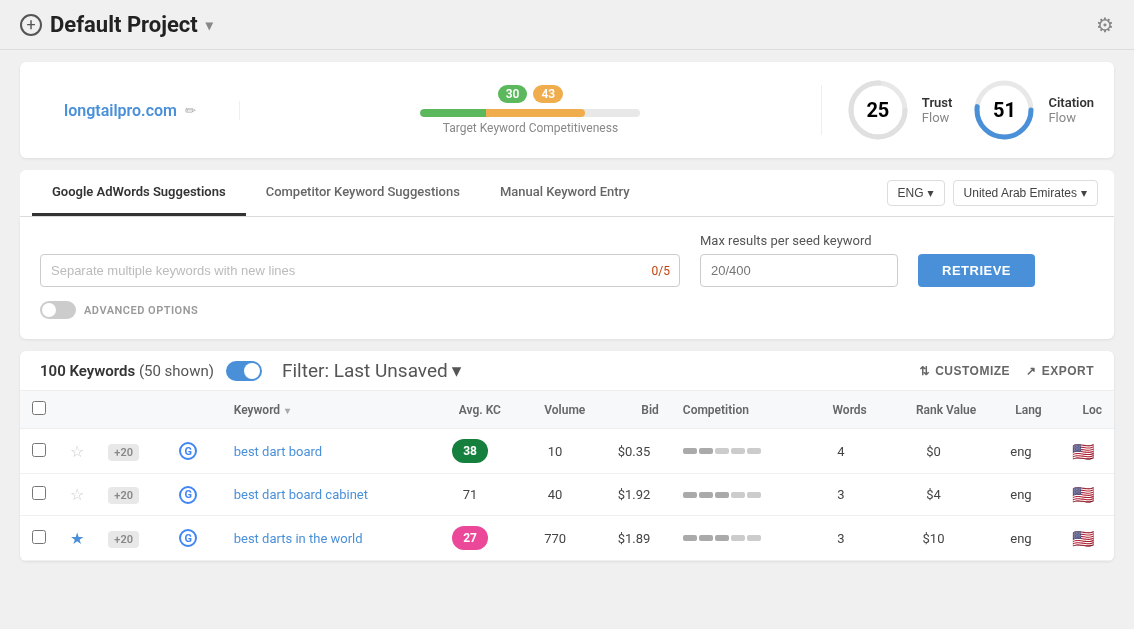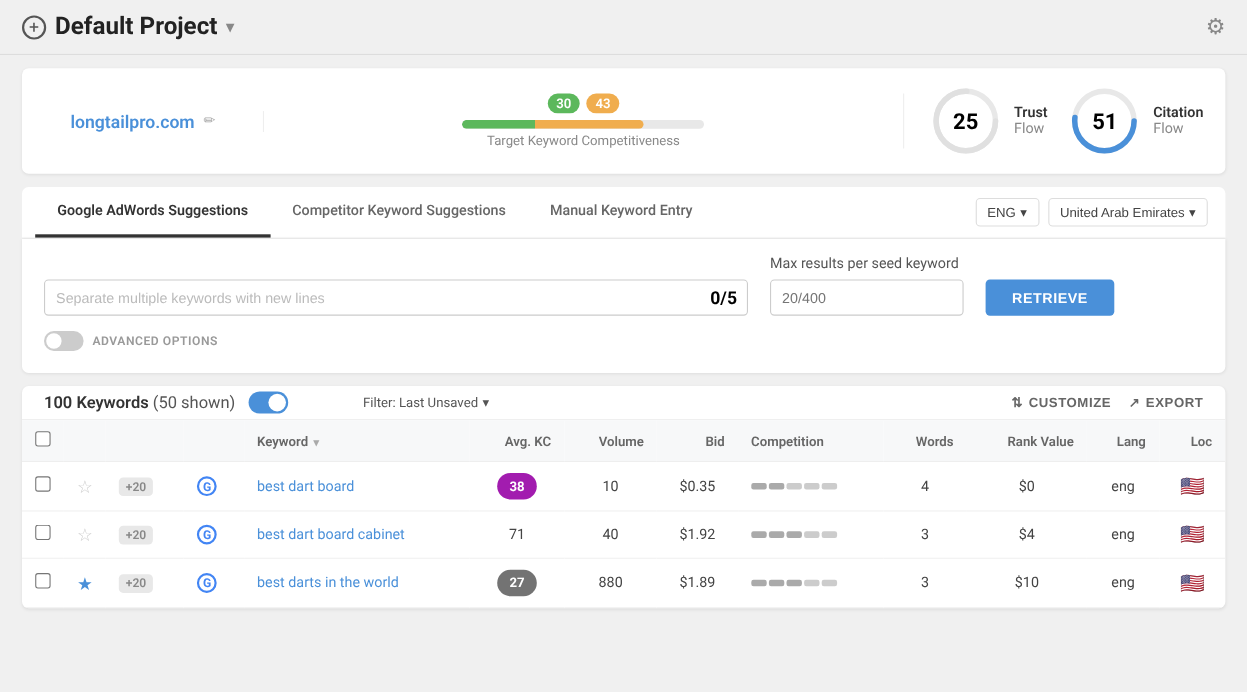--- a/index.html
+++ b/index.html
@@ -235,26 +235,25 @@
       border-radius: 4px;
       font-size: 13px;
       color: #999;
     }
     .keyword-input::placeholder { color: #bbb; }
     .input-count {
       position: absolute;
       right: 10px;
       top: 50%;
       transform: translateY(-50%);
-      font-size: 16px;
-      color: #000000;
-      font-weight: bold;
+      font-size: 12px;
+      color: #c2410c;
     }
     .max-input {
-      width: 176px;
+      width: 198px;
       padding: 8px 10px;
       border: 1px solid #ccc;
       border-radius: 4px;
       font-size: 13px;
       color: #ec4899;
     }
     .retrieve-btn {
       background: #4a90d9;
       color: #fff;
       border: none;
@@ -328,26 +327,25 @@
       width: 16px; height: 16px;
       background: #fff;
       border-radius: 50%;
       position: absolute;
       top: 2px; right: 2px;
     }
     .filter-btn {
       display: flex;
       align-items: flex-end;
       gap: 4px;
-      font-size: 12px;
+      font-size: 19px;
       color: #555;
       cursor: pointer;
       padding: 4px 8px;
       border-radius: 4px;
-      margin-left: 48px;
     }
 
     .actions-right {
       margin-left: auto;
       display: flex;
       gap: 16px;
       align-items: center;
     }
     .action-btn {
       display: flex;
@@ -424,22 +422,22 @@
     .kc-badge {
       display: inline-flex;
       align-items: center;
       justify-content: center;
       width: 36px; height: 24px;
       border-radius: 12px;
       font-size: 12px;
       font-weight: 700;
       color: #fff;
     }
-    .kc-orange { background: #a21caf; }
-    .kc-green { background: #737373; }
+    .kc-orange { background: #15803d; }
+    .kc-green { background: #ec4899; }
 
     .comp-bar {
       display: flex;
       gap: 2px;
       align-items: center;
     }
     .comp-seg {
       height: 6px;
       border-radius: 2px;
       background: #ccc;
@@ -686,21 +684,21 @@
       <td>
         <span class="badge-plus">+20</span>
       </td>
       <td>
         <span class="g-icon">G</span>
       </td>
       <td>
         <a class="keyword-link" href="#">best darts in the world</a>
       </td>
       <td class="center"><span class="kc-badge kc-green">27</span></td>
-      <td class="center">880</td>
+      <td class="center">770</td>
       <td class="center">$1.89</td>
       <td>
         <div class="comp-bar">
                 <div class="comp-seg filled" style="width:14px;"></div>
                 <div class="comp-seg filled" style="width:14px;"></div>
                 <div class="comp-seg filled" style="width:14px;"></div>
                 <div class="comp-seg " style="width:14px;"></div>
                 <div class="comp-seg " style="width:14px;"></div>
               </div>
       </td>

